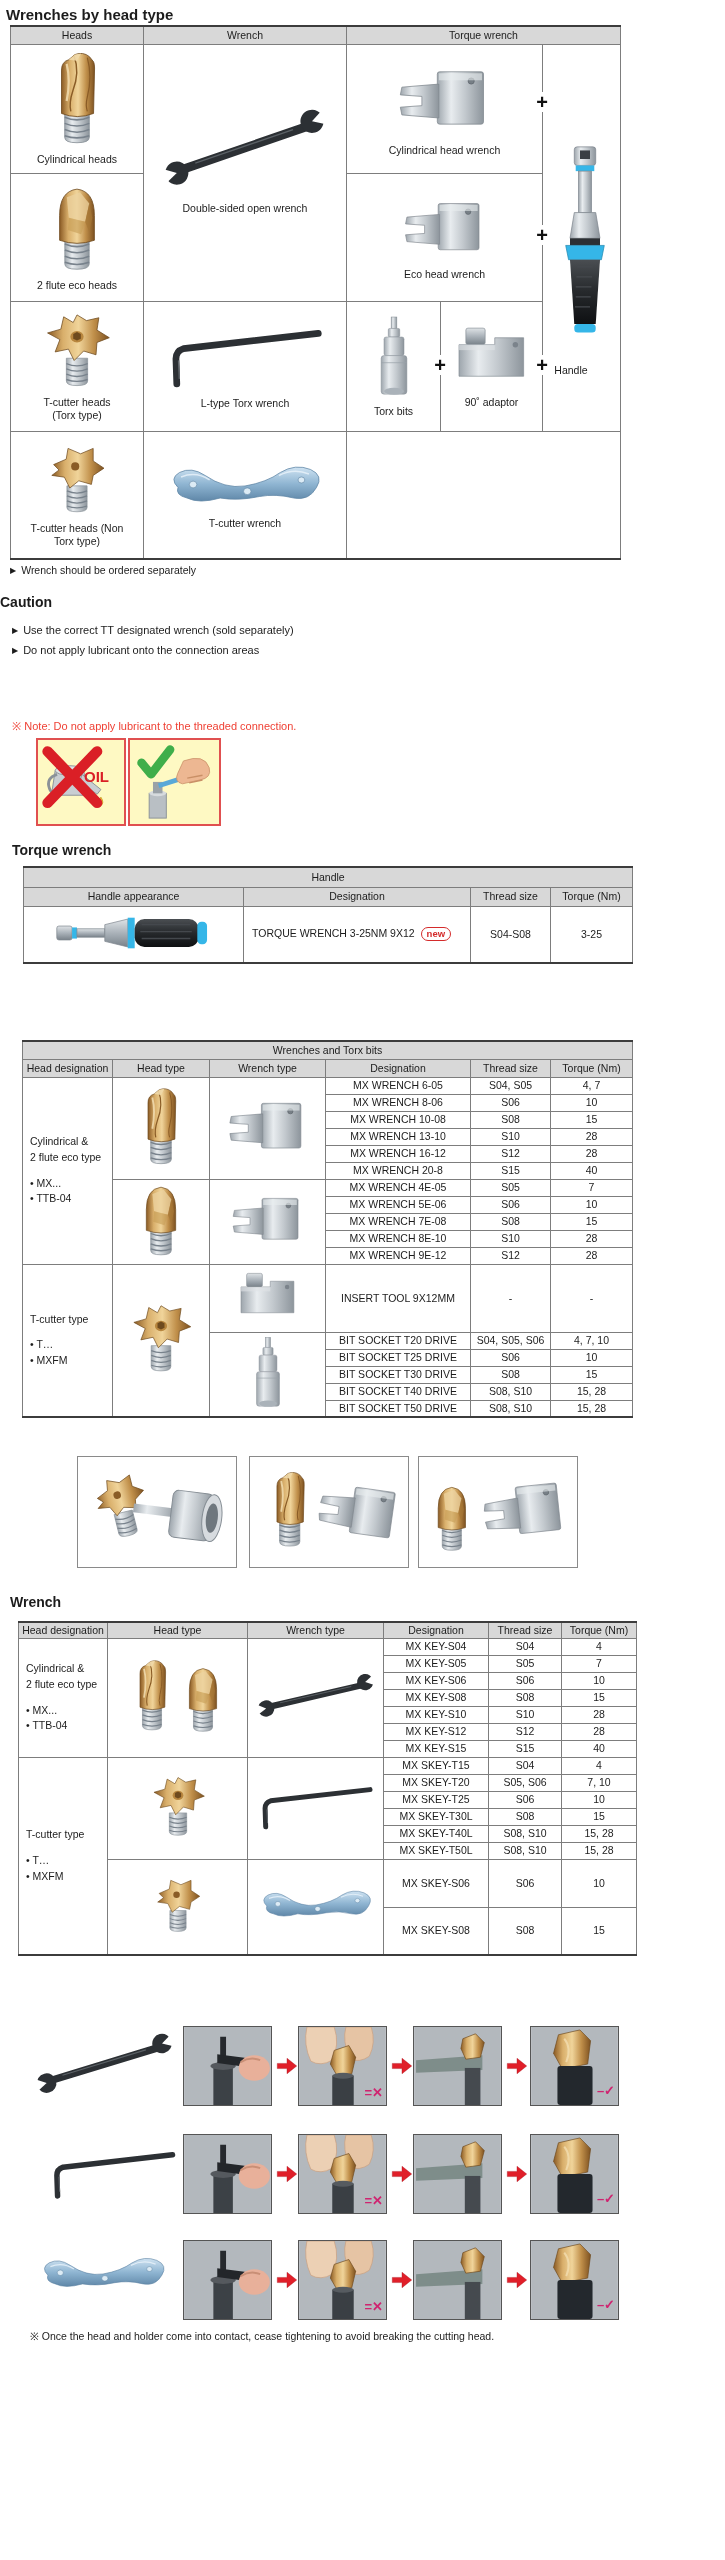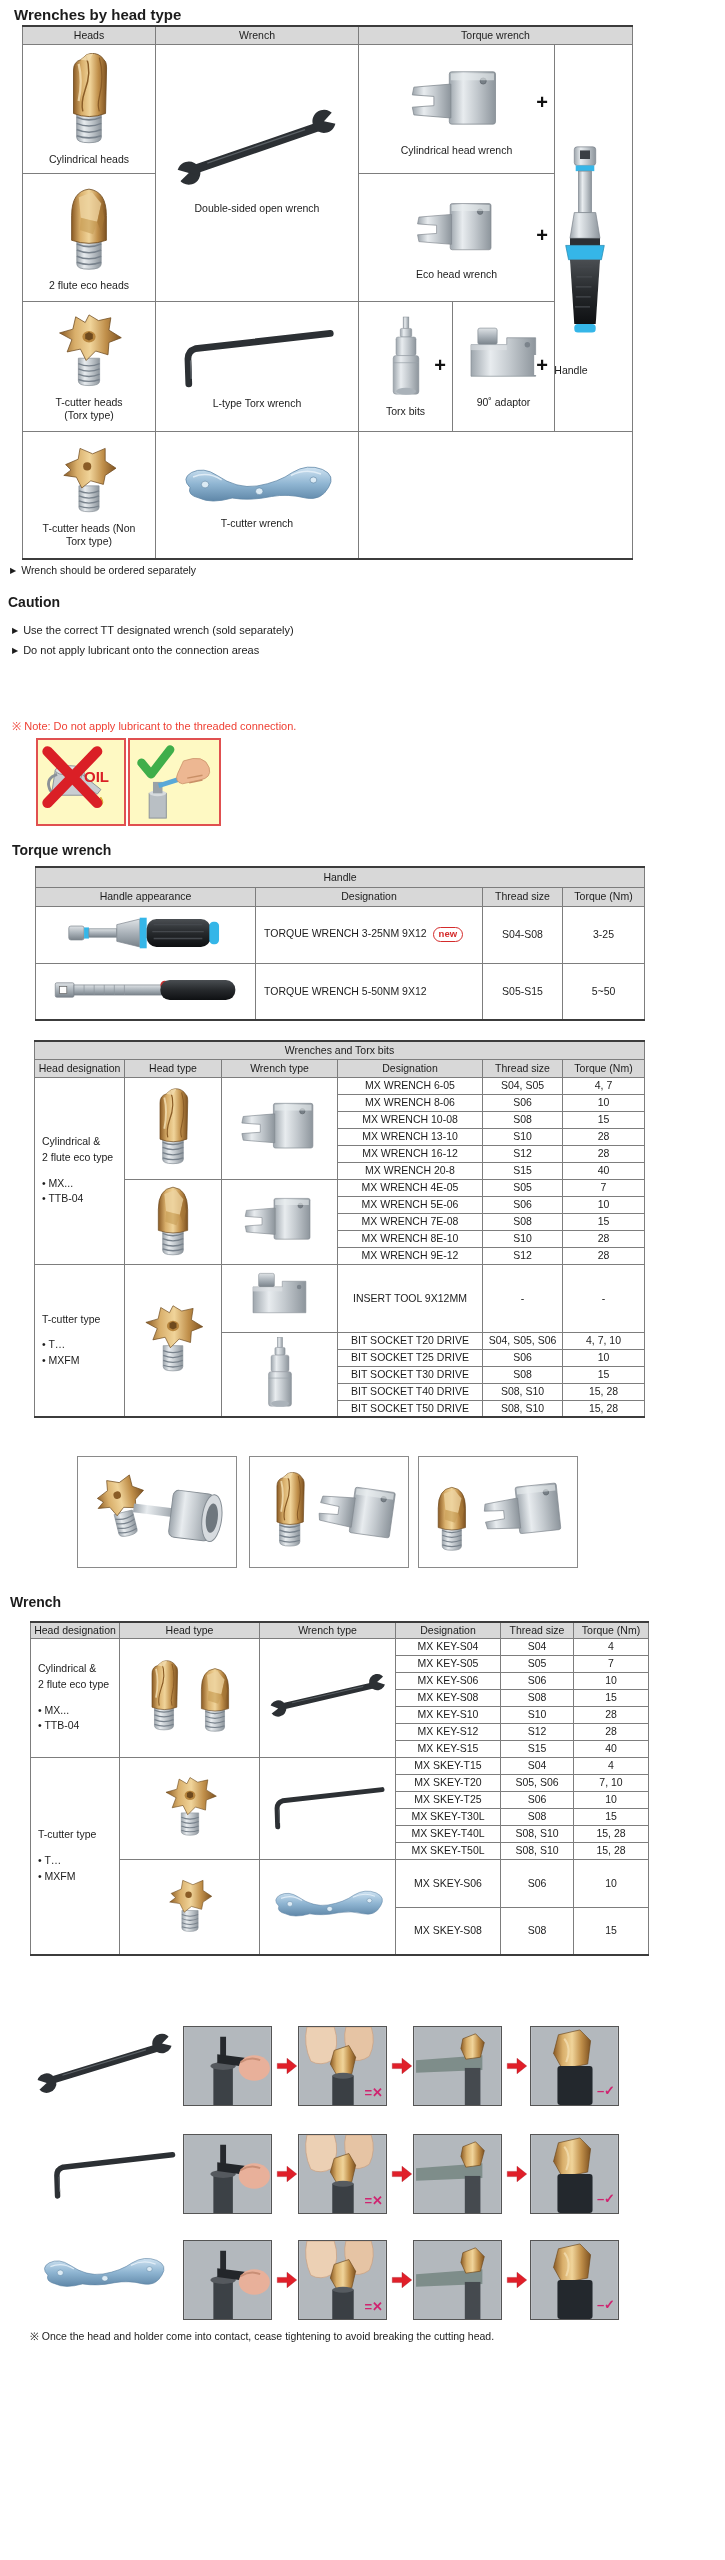--- a/index.html
+++ b/index.html
@@ -3,21 +3,21 @@
 <meta charset="utf-8">
 <style>
   html,body{margin:0;padding:0;background:#fff;}
   .page{position:relative;width:725px;height:2560px;background:#fff;overflow:hidden;
         font-family:"Liberation Sans", sans-serif;color:#1c1c1c;}
   .abs{position:absolute;}
   .h1{font-size:15px;font-weight:bold;}
   .h2{font-size:14px;font-weight:bold;}
   .small{font-size:10.5px;}
   
-  table.t{border-collapse:collapse;table-layout:fixed;border-top:2px solid #3c3c3c;border-bottom:2px solid #3c3c3c;margin-left:12px;}
+  table.t{border-collapse:collapse;table-layout:fixed;border-top:2px solid #3c3c3c;border-bottom:2px solid #3c3c3c;}
   table.t th, table.t td{border:1px solid #7d7d7d;font-size:10.5px;font-weight:normal;
         text-align:center;vertical-align:middle;padding:0;line-height:1.2;color:#1c1c1c;}
   table.t th{background:#d8d8d8;}
   .lbl{font-size:10.5px;margin-top:3px;line-height:1.2;}
   .leftcell{text-align:left !important;padding-left:7px !important;line-height:1.5 !important;}
   .dleft{text-align:left !important;padding-left:8px !important;}
   .plus{position:absolute;font-size:20px;font-weight:bold;color:#111;background:#fff;
         padding:0 2px;transform:translate(-50%,-50%);line-height:1;}
   .bullets{list-style:none;margin:0;padding:0;}
   .bullets li{font-size:11px;margin:0 0 8px 0;}
@@ -209,21 +209,21 @@
       </symbol>
       <symbol id="s-ph4" viewBox="0 0 89 80">
         <rect width="89" height="80" fill="#b3b8bd"></rect>
         <path d="M28,8 l22,-5 11,11 -3,24 -26,5 -9,-16 Z" fill="url(#gGold)" stroke="#6e4a1e" stroke-width="0.7"></path>
         <path d="M34,12 q8,10 2,24" stroke="#f2ddb0" stroke-width="2" fill="none" opacity="0.8"></path>
         <rect x="27" y="40" width="36" height="40" rx="3" fill="#23282d"></rect>
       </symbol>
     </defs>
   </svg>
 
-  <div class="abs h1" style="left:14px;top:6px">Wrenches by head type</div>
+  <div class="abs h1" style="left:6px;top:6px">Wrenches by head type</div>
 
   <div class="abs" style="left:10px;top:25px;width:610px;position:absolute">
     <table class="t" style="width:610px">
       <colgroup>
           <col style="width:133px">
           <col style="width:203px">
           <col style="width:94px">
           <col style="width:102px">
           <col style="width:78px">
         </colgroup>
@@ -321,21 +321,21 @@
     <span class="plus" style="left:532px;top:77px">+</span>
     <span class="plus" style="left:532px;top:210px">+</span>
     <span class="plus" style="left:430px;top:340px">+</span>
     <span class="plus" style="left:532px;top:340px">+</span>
   </div>
 
   <div class="abs small" style="left:10px;top:564px">
     <span class="bmark">▶</span><span>Wrench should be ordered separately</span>
   </div>
 
-  <div class="abs h2" style="left:8px;top:594px">Caution</div>
+  <div class="abs h2" style="left:0;top:594px">Caution</div>
   <ul class="bullets abs" style="left:12px;top:624px;width:640px">
     <li><span class="bmark">▶</span><span>Use the correct TT designated wrench (sold separately)</span></li>
     <li><span class="bmark">▶</span><span>Do not apply lubricant onto the connection areas</span></li>
   </ul>
   <div class="abs rednote" style="left:12px;top:718px">※ Note: Do not apply lubricant to the threaded connection.</div>
 
   <div class="cbox" style="left:36px;top:738px;width:86px;height:84px">
     <svg width="82" height="80" viewBox="0 0 86 84">
       <path d="M18,32 L48,32 L52,58 L14,58 Z" fill="#c9ced2" stroke="#8b9298"></path>
       <ellipse cx="33" cy="32" rx="15" ry="5" fill="#dfe3e6" stroke="#8b9298"></ellipse>
@@ -377,28 +377,20 @@
         <th>Thread size</th>
         <th>Torque (Nm)</th>
       </tr>
       <tr style="height:57px">
         <td><svg width="160" height="40" viewBox="0 0 230 56">
                 <use href="#s-handlehoriz"></use>
               </svg></td>
         <td class="dleft"><span>TORQUE WRENCH 3-25NM 9X12</span><span class="newbadge">new</span></td>
         <td>S04-S08</td>
         <td>3-25</td>
-      </tr>
-      <tr style="height:57px">
-        <td><svg width="208" height="36" viewBox="0 0 260 50">
-                <use href="#s-twrenchhoriz"></use>
-              </svg></td>
-        <td class="dleft">TORQUE WRENCH 5-50NM 9X12</td>
-        <td>S05-S15</td>
-        <td>5~50</td>
       </tr>
     </tbody>
       </table>
   </div>
 
   <div class="abs" style="left:22px;top:1040px">
     <table class="t" style="width:610px">
       <colgroup>
           <col style="width:90px">
           <col style="width:97px">

